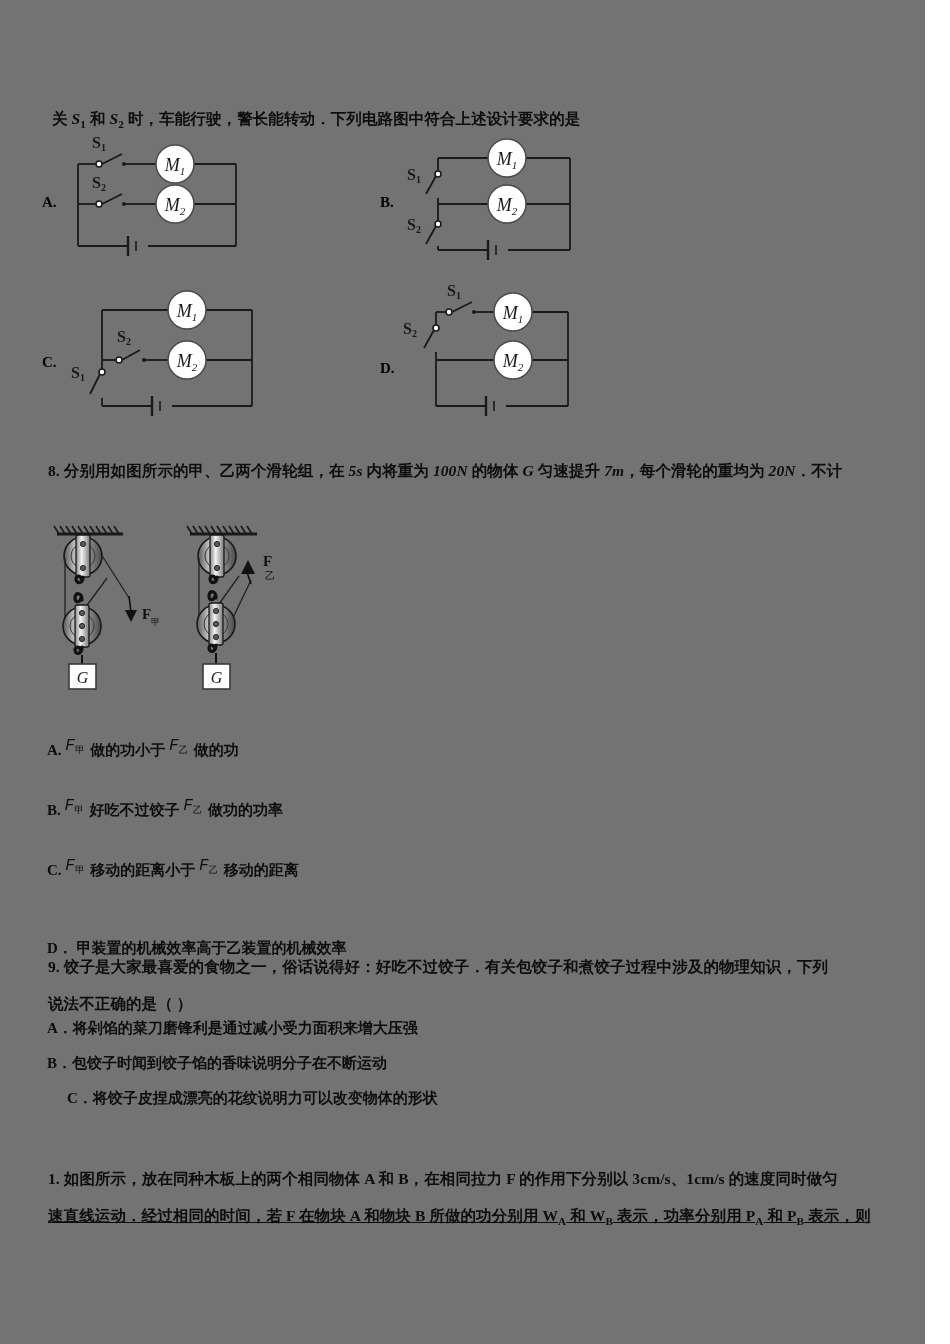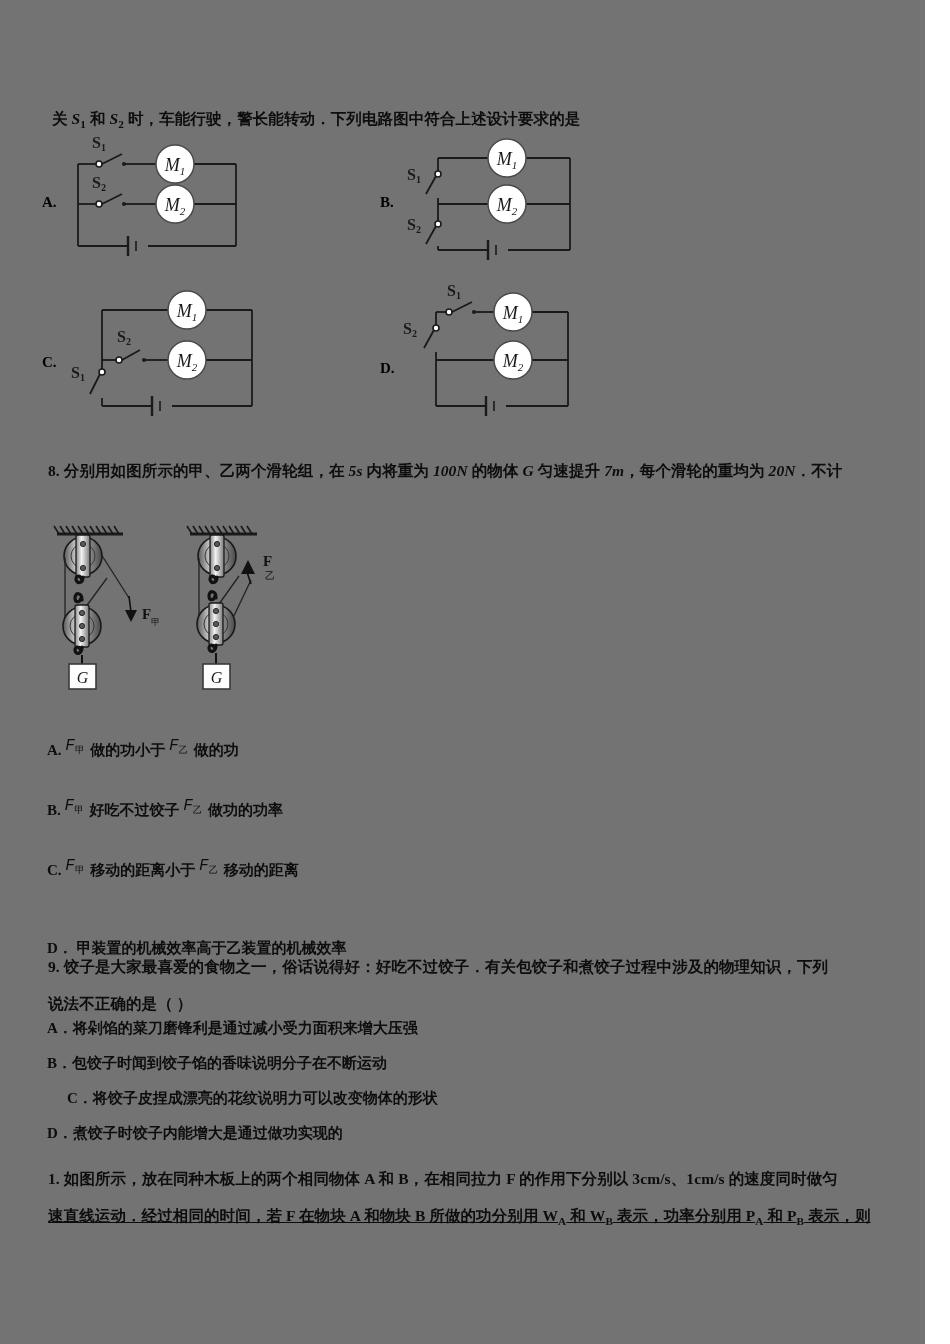--- a/index.html
+++ b/index.html
@@ -431,23 +431,20 @@
 
   <div class="opt" style="left:47px; top:1050px;">
     <span class="opt-letter">B．</span><span>包饺子时闻到饺子馅的香味说明分子在不断运动</span>
   </div>
   <div class="opt" style="left:47px; top:1015px;">
     <span class="opt-letter">A．</span><span>将剁馅的菜刀磨锋利是通过减小受力面积来增大压强</span>
   </div>
   <div class="opt" style="left:47px; top:1085px;margin-left:20px;">
     <span class="opt-letter">C．</span><span>将饺子皮捏成漂亮的花纹说明力可以改变物体的形状</span>
   </div>
-  <div class="opt" style="left:47px; top:1120px;">
-    <span class="opt-letter">D．</span><span>煮饺子时饺子内能增大是通过做功实现的</span>
-  </div>
 
   <div class="qtext" style="left:48px; top:1160px;">
     <span>1.</span>
     如图所示，放在同种木板上的两个相同物体 A 和 B，在相同拉力 F 的作用下分别以 3cm/s、1cm/s 的速度同时做匀
   </div>
   <div class="qtext" style="left:48px; top:1197px;text-decoration:underline;">
     速直线运动．经过相同的时间，若 F 在物块 A 和物块 B 所做的功分别用 W<sub>A</sub> 和 W<sub>B</sub> 表示，功率分别用 P<sub>A</sub> 和 P<sub>B</sub> 表示，则
   </div>
 
 </div>

